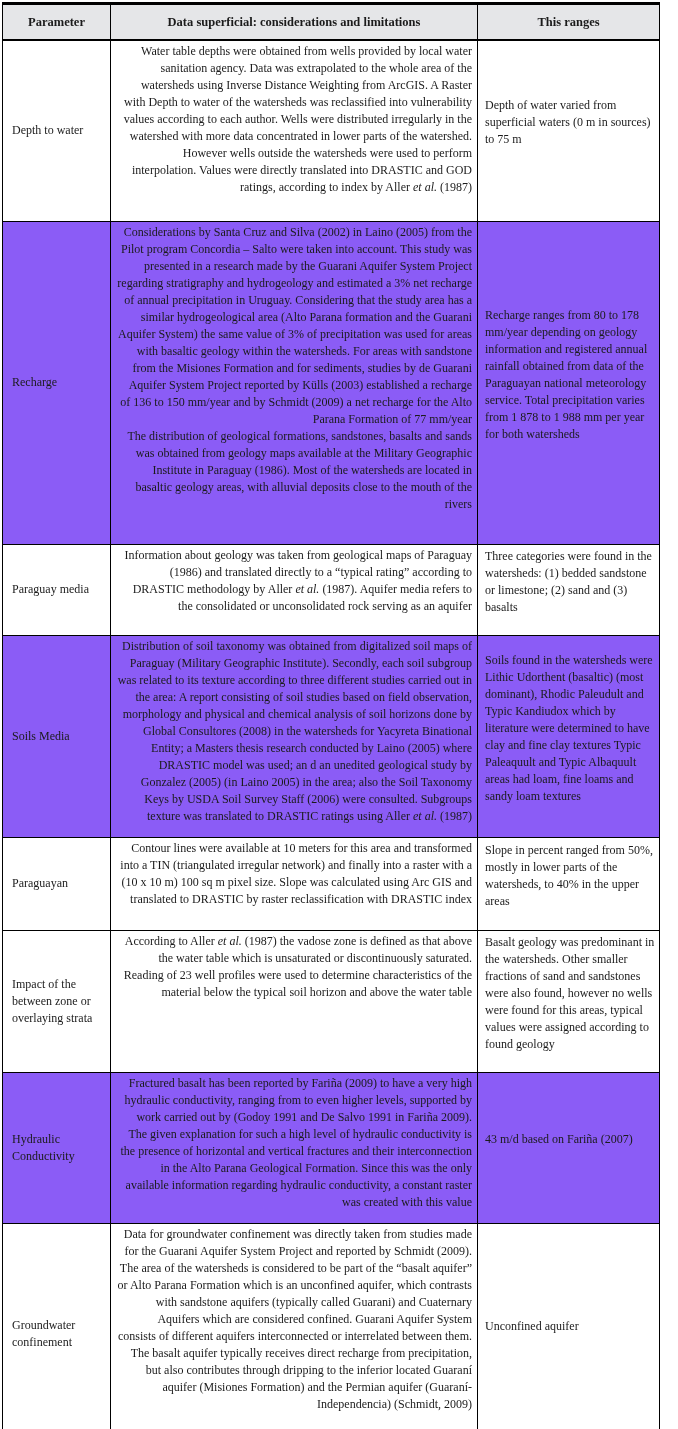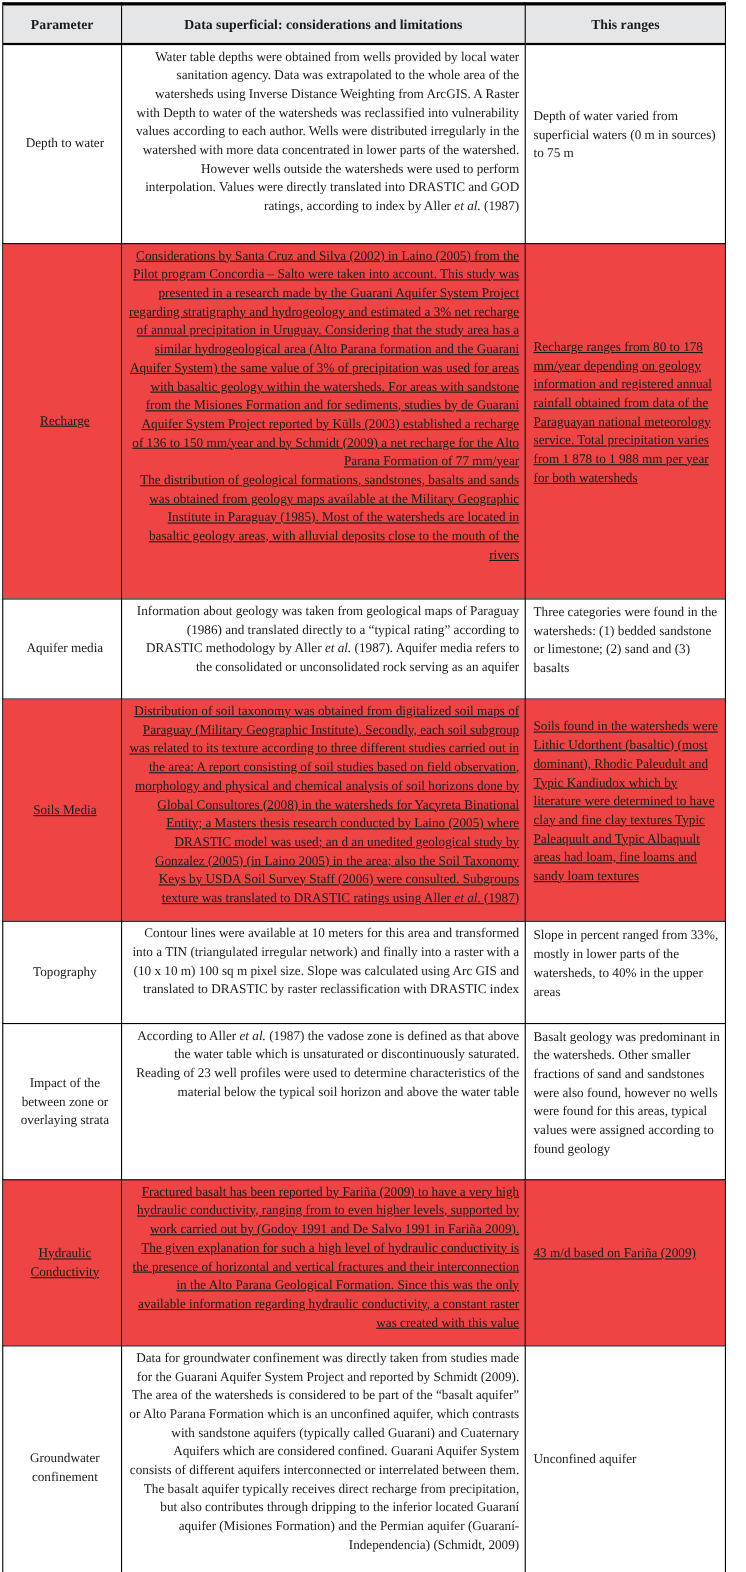--- a/index.html
+++ b/index.html
@@ -34,32 +34,32 @@
     font-weight:bold;
     font-size:12.5px;
     text-align:center;
     vertical-align:middle;
     height:30px;
     border-bottom:2px solid #000;
     padding:2px 0;
   }
   td.param {
     vertical-align:middle;
-    text-align:center;
+    text-align:left;
     padding:3px 4px 3px 9px;
   }
   td.proc {
     vertical-align:top;
     padding:2px 5px 2px 6px;
   }
   td.range {
     vertical-align:middle;
     padding:3px 4px 19px 7px;
   }
-  tr.shaded td { background:#ef4444;text-decoration:underline; }
+  tr.shaded td { background:#8b5cf6; }
   td p { margin:0;text-align:right; }
   
   tr.rh-0 { height:181px; }
   tr.rh-1 { height:323px; }
   tr.rh-2 { height:89px;  }
   tr.rh-3 { height:202px; }
   tr.rh-4 { height:93px;  }
   tr.rh-5 { height:127px; }
   tr.rh-6 { height:151px; }
   tr.rh-7 { height:223px; }
@@ -86,58 +86,58 @@
         <td class="param">Depth to water</td>
         <td class="proc">
             <p>Water table depths were obtained from wells provided by local water sanitation agency. Data was extrapolated to the whole area of the watersheds using Inverse Distance Weighting from ArcGIS. A Raster with Depth to water of the watersheds was reclassified into vulnerability values according to each author. Wells were distributed irregularly in the watershed with more data concentrated in lower parts of the watershed. However wells outside the watersheds were used to perform interpolation. Values were directly translated into DRASTIC and GOD ratings, according to index by Aller <i>et al.</i> (1987)</p>
           </td>
         <td class="range">Depth of water varied from superficial waters (0 m in sources) to 75 m</td>
       </tr>
       <tr class="rh-1 shaded">
         <td class="param">Recharge</td>
         <td class="proc">
           <p>Considerations by Santa Cruz and Silva (2002) in Laino (2005) from the Pilot program Concordia – Salto were taken into account. This study was presented in a research made by the Guarani Aquifer System Project regarding stratigraphy and hydrogeology and estimated a 3% net recharge of annual precipitation in Uruguay. Considering that the study area has a similar hydrogeological area (Alto Parana formation and the Guarani Aquifer System) the same value of 3% of precipitation was used for areas with basaltic geology within the watersheds. For areas with sandstone from the Misiones Formation and for sediments, studies by de Guarani Aquifer System Project reported by Külls (2003) established a recharge of 136 to 150 mm/year and by Schmidt (2009) a net recharge for the Alto Parana Formation of 77 mm/year</p>
-          <p>The distribution of geological formations, sandstones, basalts and sands was obtained from geology maps available at the Military Geographic Institute in Paraguay (1985). Most of the watersheds are located in basaltic geology areas, with alluvial deposits close to the mouth of the rivers</p>
+          <p>The distribution of geological formations, sandstones, basalts and sands was obtained from geology maps available at the Military Geographic Institute in Paraguay (1986). Most of the watersheds are located in basaltic geology areas, with alluvial deposits close to the mouth of the rivers</p>
         </td>
         <td class="range">Recharge ranges from 80 to 178 mm/year depending on geology information and registered annual rainfall obtained from data of the Paraguayan national meteorology service. Total precipitation varies from 1 878 to 1 988 mm per year for both watersheds</td>
       </tr>
       <tr class="rh-2">
-        <td class="param">Aquifer media</td>
+        <td class="param">Paraguay media</td>
         <td class="proc">
             <p>Information about geology was taken from geological maps of Paraguay (1986) and translated directly to a “typical rating” according to DRASTIC methodology by Aller <i>et al.</i> (1987). Aquifer media refers to the consolidated or unconsolidated rock serving as an aquifer</p>
           </td>
         <td class="range">Three categories were found in the watersheds: (1) bedded sandstone or limestone; (2) sand and (3) basalts</td>
       </tr>
       <tr class="rh-3 shaded">
         <td class="param">Soils Media</td>
         <td class="proc">
             <p>Distribution of soil taxonomy was obtained from digitalized soil maps of Paraguay (Military Geographic Institute). Secondly, each soil subgroup was related to its texture according to three different studies carried out in the area: A report consisting of soil studies based on field observation, morphology and physical and chemical analysis of soil horizons done by Global Consultores (2008) in the watersheds for Yacyreta Binational Entity; a Masters thesis research conducted by Laino (2005) where DRASTIC model was used; an d an unedited geological study by Gonzalez (2005) (in Laino 2005) in the area; also the Soil Taxonomy Keys by USDA Soil Survey Staff (2006) were consulted. Subgroups texture was translated to DRASTIC ratings using Aller <i>et al.</i> (1987)</p>
           </td>
         <td class="range">Soils found in the watersheds were Lithic Udorthent (basaltic) (most dominant), Rhodic Paleudult and Typic Kandiudox which by literature were determined to have clay and fine clay textures Typic Paleaquult and Typic Albaquult areas had loam, fine loams and sandy loam textures</td>
       </tr>
       <tr class="rh-4">
-        <td class="param">Topography</td>
+        <td class="param">Paraguayan</td>
         <td class="proc">
             <p>Contour lines were available at 10 meters for this area and transformed into a TIN (triangulated irregular network) and finally into a raster with a (10 x 10 m) 100 sq m pixel size. Slope was calculated using Arc GIS and translated to DRASTIC by raster reclassification with DRASTIC index</p>
           </td>
-        <td class="range">Slope in percent ranged from 33%, mostly in lower parts of the watersheds, to 40% in the upper areas</td>
+        <td class="range">Slope in percent ranged from 50%, mostly in lower parts of the watersheds, to 40% in the upper areas</td>
       </tr>
       <tr class="rh-5">
         <td class="param">Impact of the between zone or overlaying strata</td>
         <td class="proc">
             <p>According to Aller <i>et al.</i> (1987) the vadose zone is defined as that above the water table which is unsaturated or discontinuously saturated. Reading of 23 well profiles were used to determine characteristics of the material below the typical soil horizon and above the water table</p>
           </td>
         <td class="range">Basalt geology was predominant in the watersheds. Other smaller fractions of sand and sandstones were also found, however no wells were found for this areas, typical values were assigned according to found geology</td>
       </tr>
       <tr class="rh-6 shaded">
         <td class="param">Hydraulic Conductivity</td>
         <td class="proc">
             <p>Fractured basalt has been reported by Fariña (2009) to have a very high hydraulic conductivity, ranging from to even higher levels, supported by work carried out by (Godoy 1991 and De Salvo 1991 in Fariña 2009). The given explanation for such a high level of hydraulic conductivity is the presence of horizontal and vertical fractures and their interconnection in the Alto Parana Geological Formation. Since this was the only available information regarding hydraulic conductivity, a constant raster was created with this value</p>
           </td>
-        <td class="range">43 m/d based on Fariña (2009)</td>
+        <td class="range">43 m/d based on Fariña (2007)</td>
       </tr>
       <tr class="rh-7">
         <td class="param">Groundwater confinement</td>
         <td class="proc">
             <p>Data for groundwater confinement was directly taken from studies made for the Guarani Aquifer System Project and reported by Schmidt (2009). The area of the watersheds is considered to be part of the “basalt aquifer” or Alto Parana Formation which is an unconfined aquifer, which contrasts with sandstone aquifers (typically called Guarani) and Cuaternary Aquifers which are considered confined. Guarani Aquifer System consists of different aquifers interconnected or interrelated between them. The basalt aquifer typically receives direct recharge from precipitation, but also contributes through dripping to the inferior located Guaraní aquifer (Misiones Formation) and the Permian aquifer (Guaraní-Independencia) (Schmidt, 2009)</p>
           </td>
         <td class="range">Unconfined aquifer</td>
       </tr>
     </tbody>
   </table>

